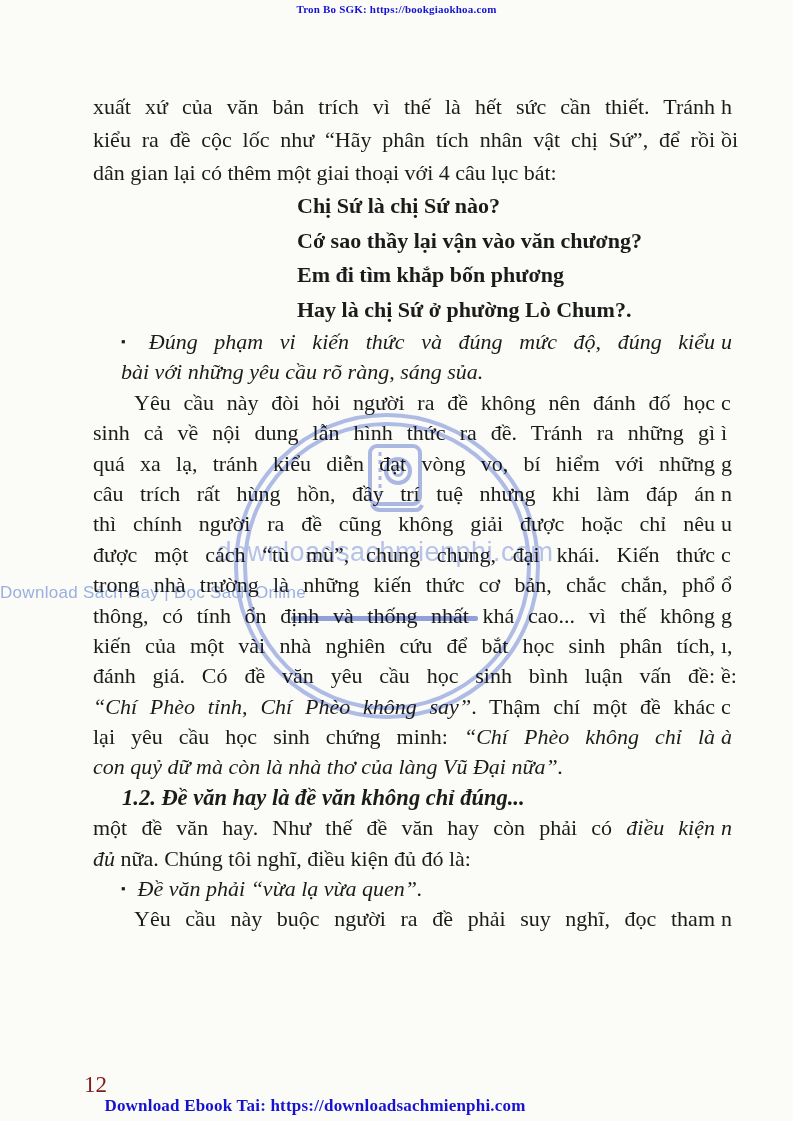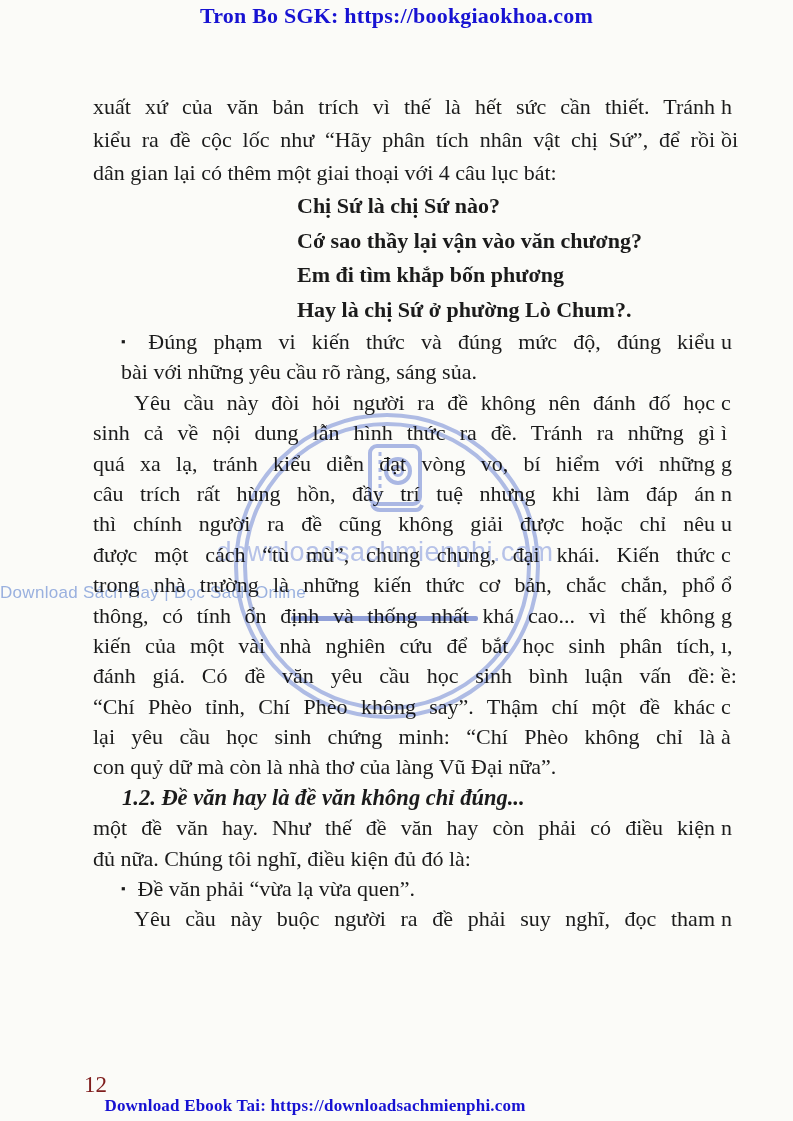--- a/index.html
+++ b/index.html
@@ -13,21 +13,21 @@
   }
   html,body{margin:0;padding:0;background:#e8e8e8;}
   .page{
     position:relative;width:793px;height:1121px;margin:0 auto;
     background:var(--paper);
     font-family:"Liberation Serif","DejaVu Serif",serif;
     overflow:hidden;
   }
   .header-link{
     position:absolute;top:3px;left:0;width:793px;text-align:center;
-    color:var(--link-blue);font-size:22px;font-weight:bold;letter-spacing:.2px;
+    color:var(--link-blue);font-size:11px;font-weight:bold;letter-spacing:.2px;
   }
   .footer-link{
     position:absolute;top:1096px;left:0;width:630px;text-align:center;
     color:var(--link-blue);font-size:17px;font-weight:bold;letter-spacing:.2px;
   }
   .pageno{
     position:absolute;left:84px;top:1072px;font-size:23px;color:#7f1d1d;
   }
   
   .wm{position:absolute;left:0;top:0;width:793px;height:855px;pointer-events:none;mix-blend-mode:multiply;z-index:2;border-radius:6px;}
@@ -56,21 +56,21 @@
   .ind .main{text-indent:41px;}
   .blk-p1{height:33px;line-height:33px;}
   .blk-poem{height:34.5px;line-height:34.5px;}
   .blk-b1,.blk-p2,.blk-p3,.blk-p5,.blk-b2{height:30.4px;line-height:30.4px;}
   .blk-h{height:30.4px;line-height:30.4px;font-weight:bold;font-style:italic;font-size:22.5px;}
   .blk-h .main{text-indent:29px;}
   .blk-poem .main{padding-left:204px;width:auto;font-weight:bold;}
   .blk-b1 .main,.blk-b2 .main{padding-left:28px;box-sizing:border-box;}
   .bullet{font-size:13px;vertical-align:3px;margin-right:12px;letter-spacing:0;}
   .ghost{position:absolute;left:628px;top:0;white-space:nowrap;}
-  .it{}
+  .it{font-style:italic;}
   .bd{font-weight:bold;}
 </style>
 </head>
 <body>
 
 <div class="page">
 
   <div class="header-link">Tron Bo SGK: https://bookgiaokhoa.com</div>
 
   <div class="wm">

